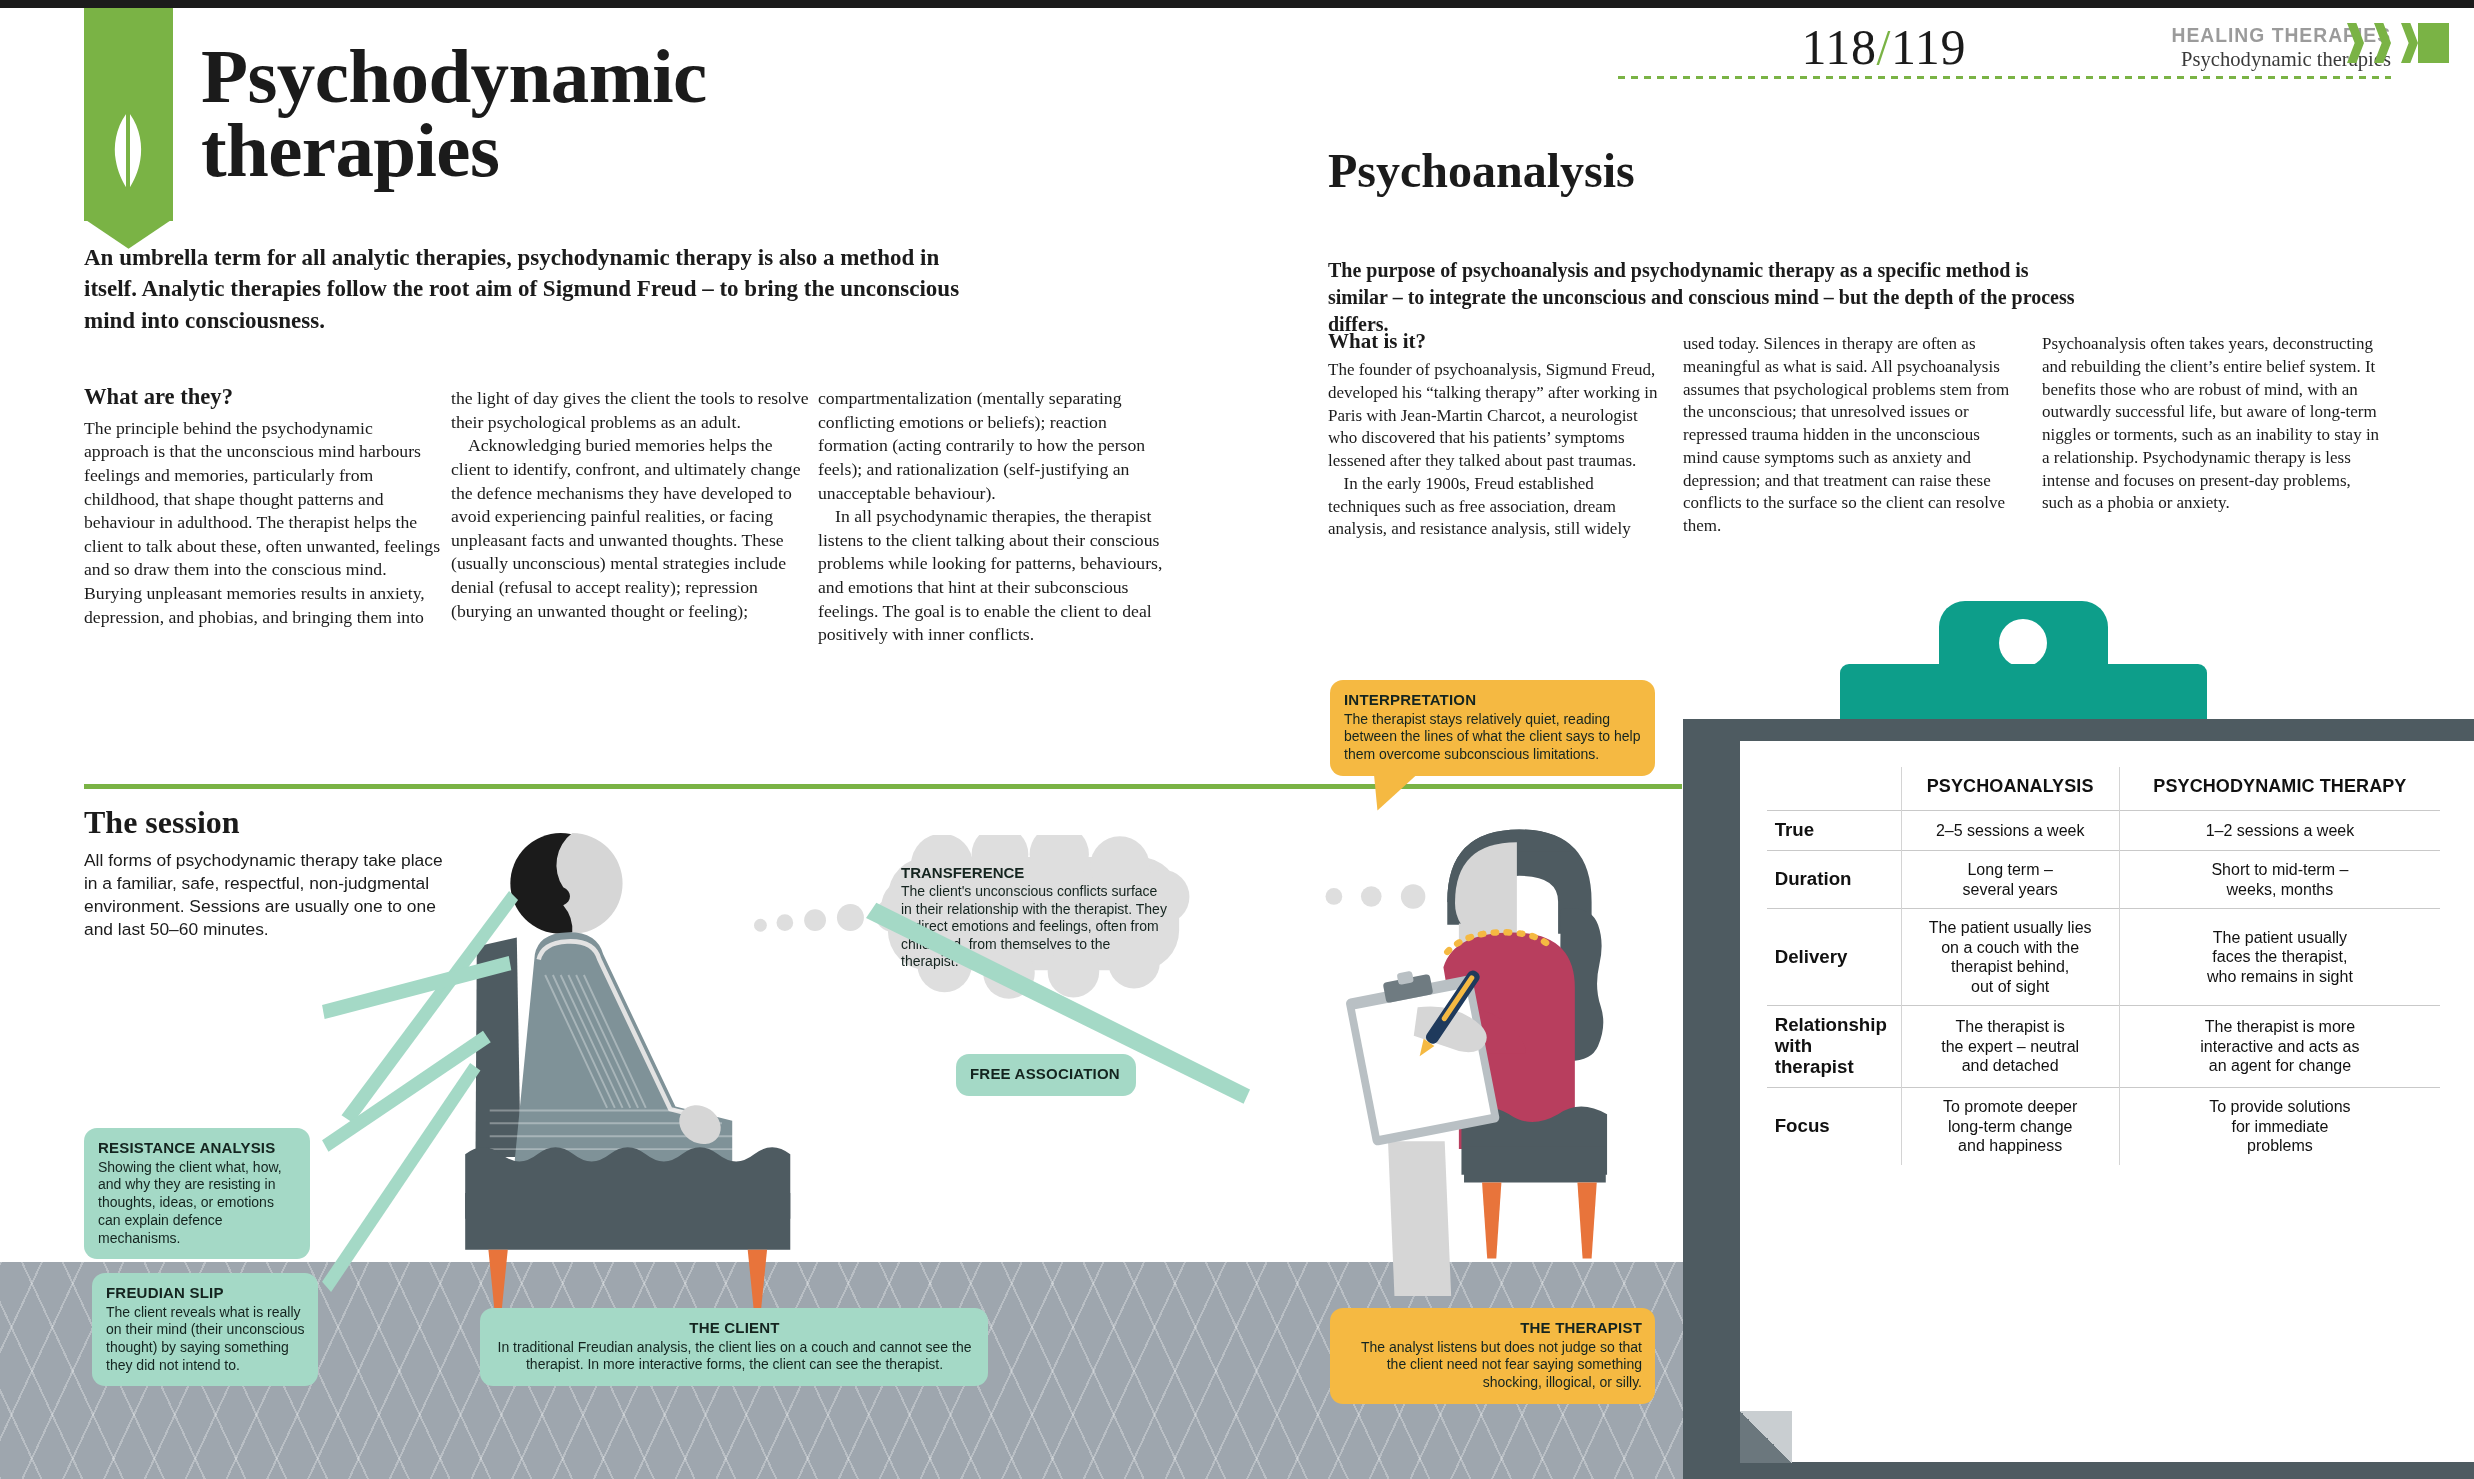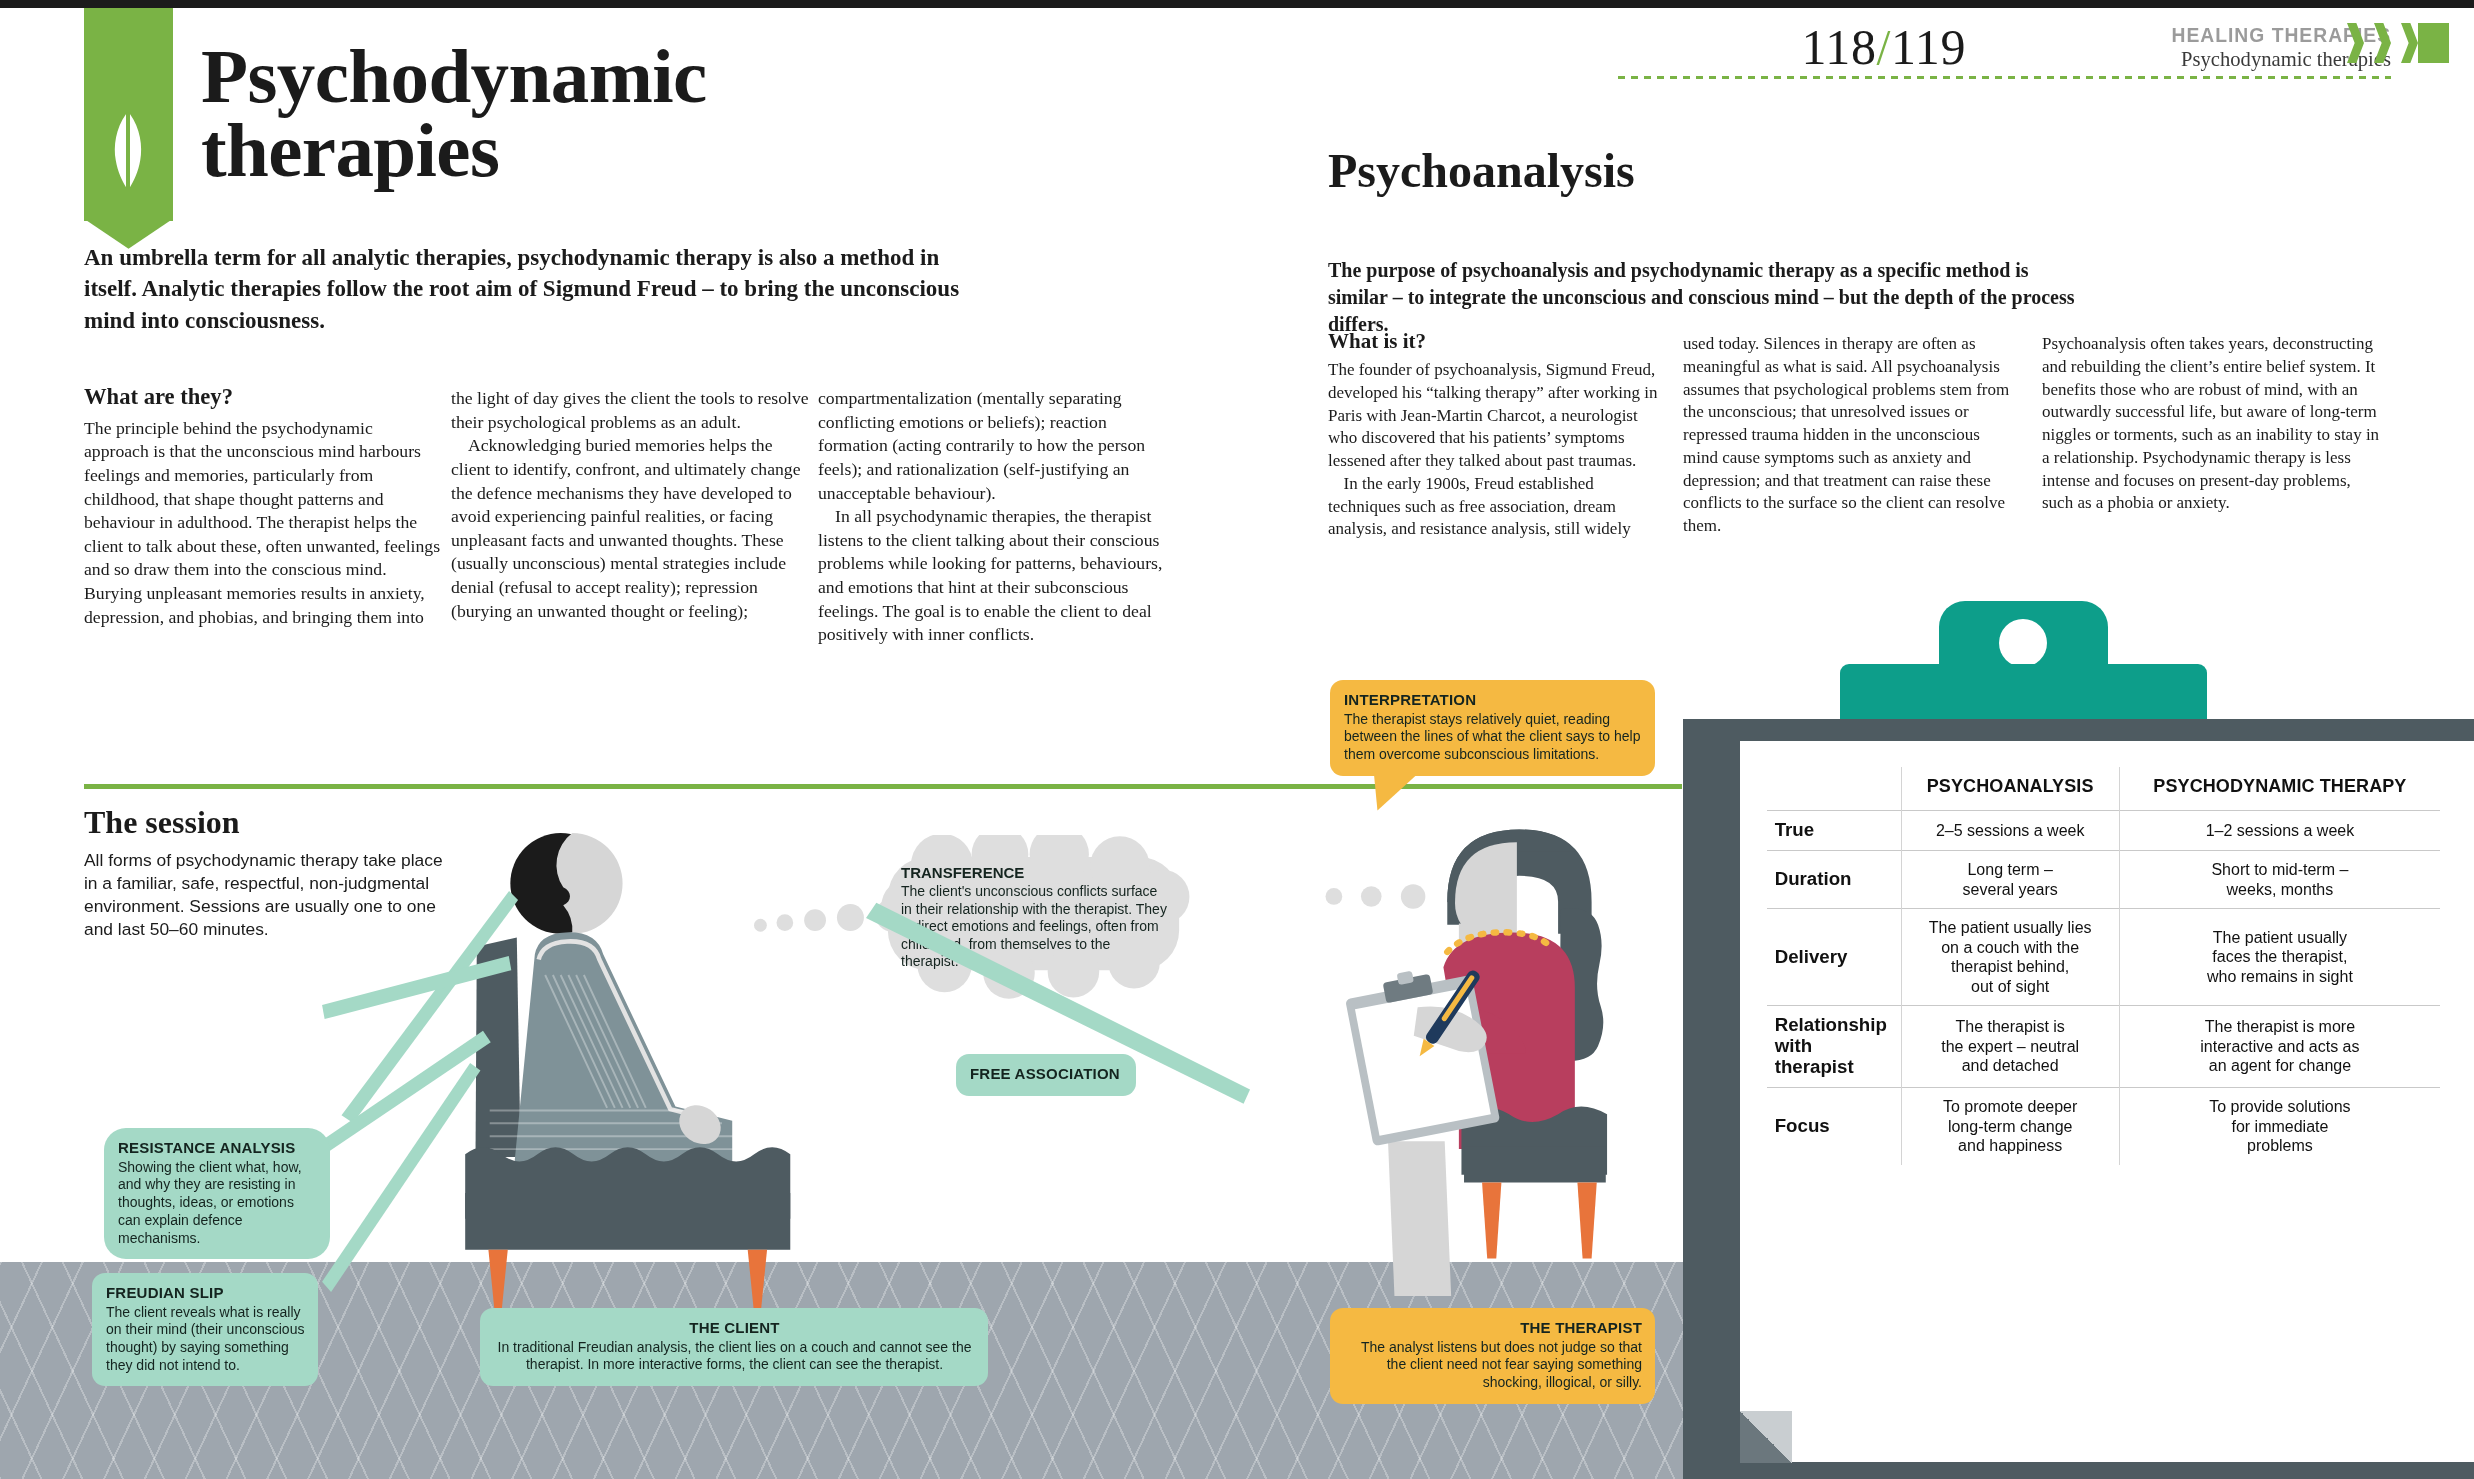--- a/index.html
+++ b/index.html
@@ -87,21 +87,21 @@
                 repeating-linear-gradient(65deg, rgba(255,255,255,.28) 0 1.9px, transparent 1.9px 37px);}
 
   
   .callout { position:absolute; border-radius:13px; padding:10.3px 13px 11.6px 14px;
              font-family:"Liberation Sans", sans-serif; font-size:14px; line-height:1.27; color:#14241f; }
   .callout .ttl { font-weight:bold; font-size:15px; letter-spacing:0.2px; display:block; margin-bottom:1.3px; }
   .mint { background:#a4d9c6; }
   .amber{ background:#f5b942; }
 
   #co-dream { left:92px; top:986px; width:226px; }
-  #co-resist{ left:104px; top:1128px; width:226px;border-radius:22px; }
+  #co-resist{ left:84px; top:1128px; width:226px; }
   #co-freud { left:92px; top:1273px; width:226px; }
   #co-free  { left:956px; top:1054px; width:180px; }
   #co-interp{ left:1330px; top:680px; width:325px; }
   #co-interp:after{content:""; position:absolute; left:44px; bottom:-35px; width:43px; height:36px;
     background:#f5b942; clip-path:polygon(0 0, 100% 0, 8% 100%); }
   #cap-client { left:480px; top:1308px; width:508px; text-align:center; }
   #cap-therap { left:1330px; top:1308px; width:325px; text-align:right; }
   .cloud-txt{ position:absolute; left:901px; top:864px; width:266px;
     font-family:"Liberation Sans", sans-serif; font-size:14px; line-height:1.26; color:#14241f;}
   .cloud-txt .ttl{font-weight:bold; font-size:15px; display:block;}

